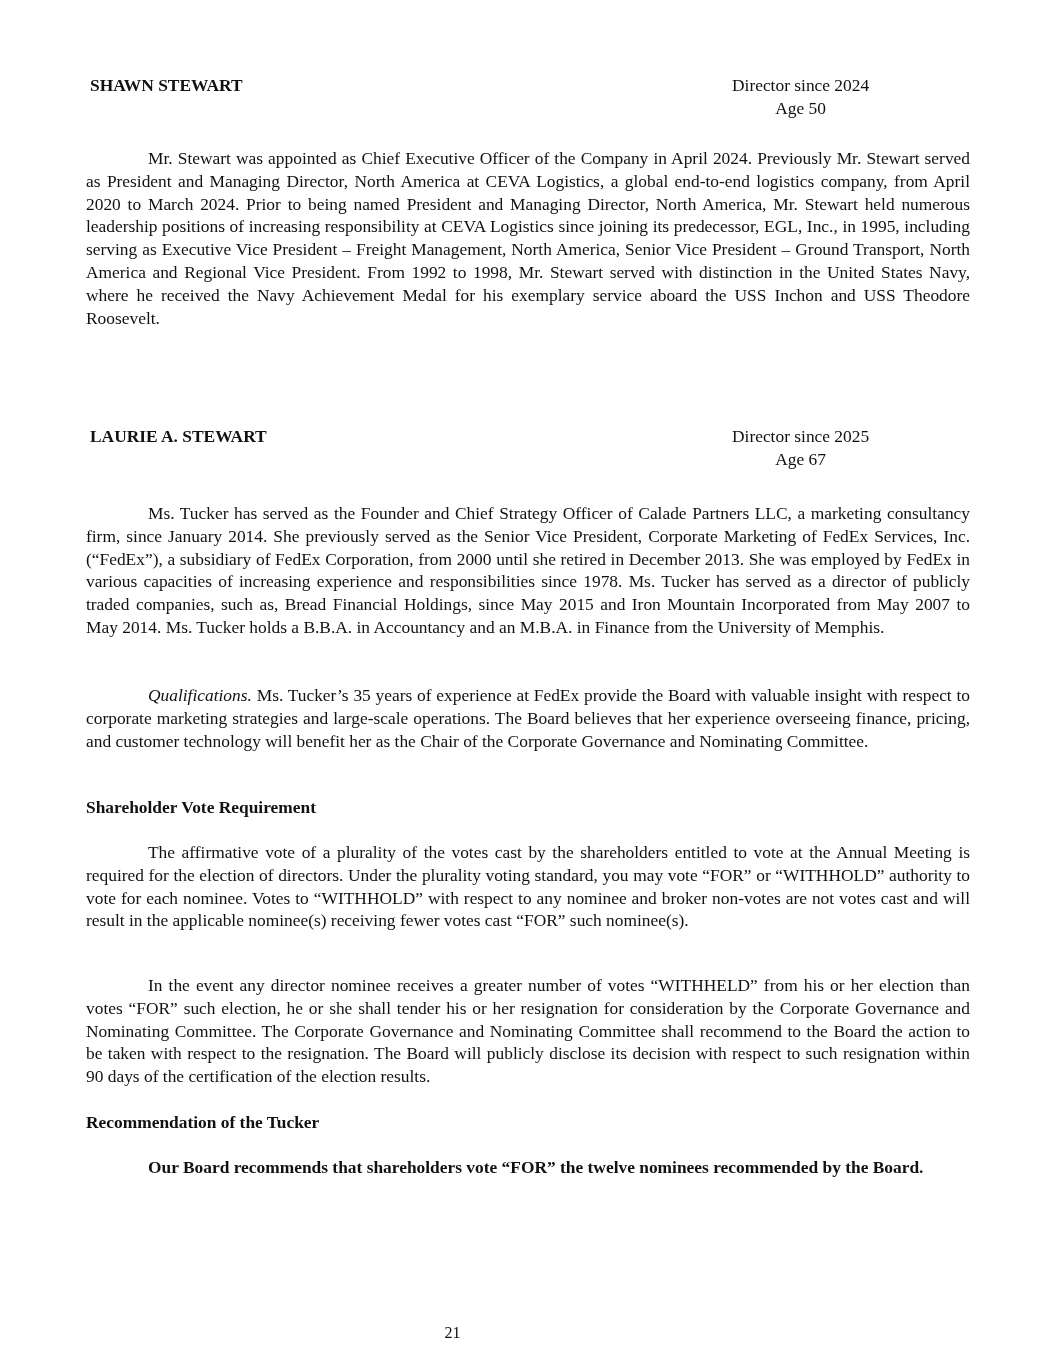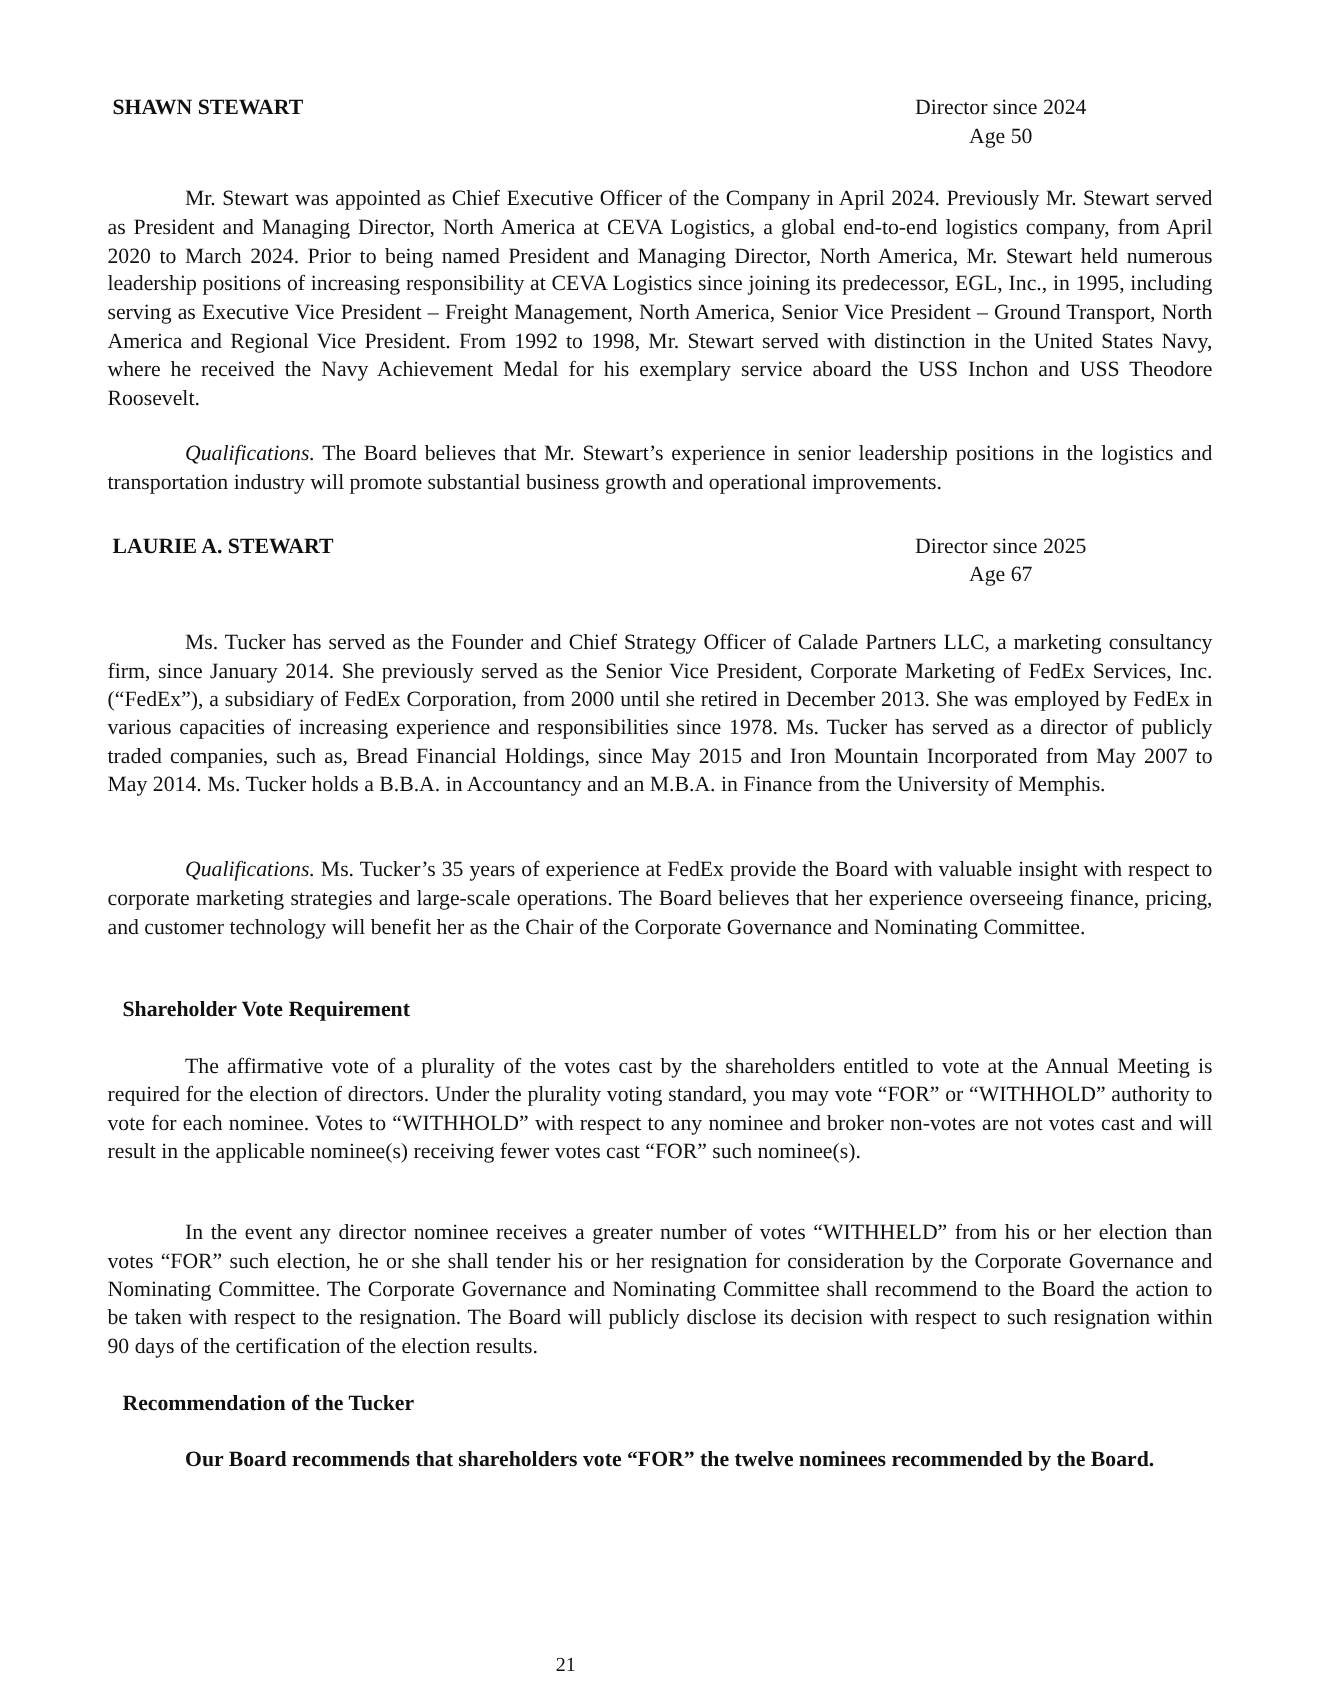--- a/index.html
+++ b/index.html
@@ -13,40 +13,39 @@
   .page { position: absolute; left: 0; top: 0; width: 1055px; height: 1365px; }
   .header-row { position: absolute; left: 0; width: 1055px; }
   .name { position: absolute; left: 90px; top: 0; font-weight: bold; }
   .meta { position: absolute; left: 732px; top: 0; text-align: center; }
   .para {
     position: absolute; left: 86px; width: 884px;
     text-align: justify; margin: 0;
   }
   .para .indent { display: inline-block; width: 62px; }
   .italic { font-style: italic; }
-  .heading { position: absolute; left: 86px; font-weight: bold; margin-left: 12px; }
+  .heading { position: absolute; left: 86px; font-weight: bold; }
   .bold { font-weight: bold; }
   .page-number { position: absolute; top: 1322px; left: 0; width: 905px; text-align: center; font-size: 16px; }
 </style>
 </head>
 <body>
 
 <div class="page">
 
   <div class="header-row" style="top:74px;">
     <div class="name">SHAWN STEWART</div>
     <div class="meta">
       <div>Director since 2024</div>
       <div>Age 50</div>
     </div>
   </div>
 
   <p class="para" style="top:147px;"><span class="indent"></span><span>Mr. Stewart was appointed as Chief Executive Officer of the Company in April 2024. Previously Mr. Stewart served as President and Managing Director, North America at CEVA Logistics, a global end-to-end logistics company, from April 2020 to March 2024. Prior to being named President and Managing Director, North America, Mr. Stewart held numerous leadership positions of increasing responsibility at CEVA Logistics since joining its predecessor, EGL, Inc., in 1995, including serving as Executive Vice President – Freight Management, North America, Senior Vice President – Ground Transport, North America and Regional Vice President. From 1992 to 1998, Mr. Stewart served with distinction in the United States Navy, where he received the Navy Achievement Medal for his exemplary service aboard the USS Inchon and USS Theodore Roosevelt.</span></p>
 
-  <p class="para" style="top:351px;"><span class="indent"></span><span class="italic">Qualifications.</span><span> The Board believes that Mr. Stewart’s experience in senior leadership positions in the logistics and transportation industry will promote substantial business growth and operational improvements.</span></p>
 
   <div class="header-row" style="top:425px;">
     <div class="name">LAURIE A. STEWART</div>
     <div class="meta">
       <div>Director since 2025</div>
       <div>Age 67</div>
     </div>
   </div>
 
   <p class="para" style="top:502px;"><span class="indent"></span><span>Ms. Tucker has served as the Founder and Chief Strategy Officer of Calade Partners LLC, a marketing consultancy firm, since January 2014. She previously served as the Senior Vice President, Corporate Marketing of FedEx Services, Inc. (“FedEx”), a subsidiary of FedEx Corporation, from 2000 until she retired in December 2013. She was employed by FedEx in various capacities of increasing experience and responsibilities since 1978. Ms. Tucker has served as a director of publicly traded companies, such as, Bread Financial Holdings, since May 2015 and Iron Mountain Incorporated from May 2007 to May 2014. Ms. Tucker holds a B.B.A. in Accountancy and an M.B.A. in Finance from the University of Memphis.</span></p>

